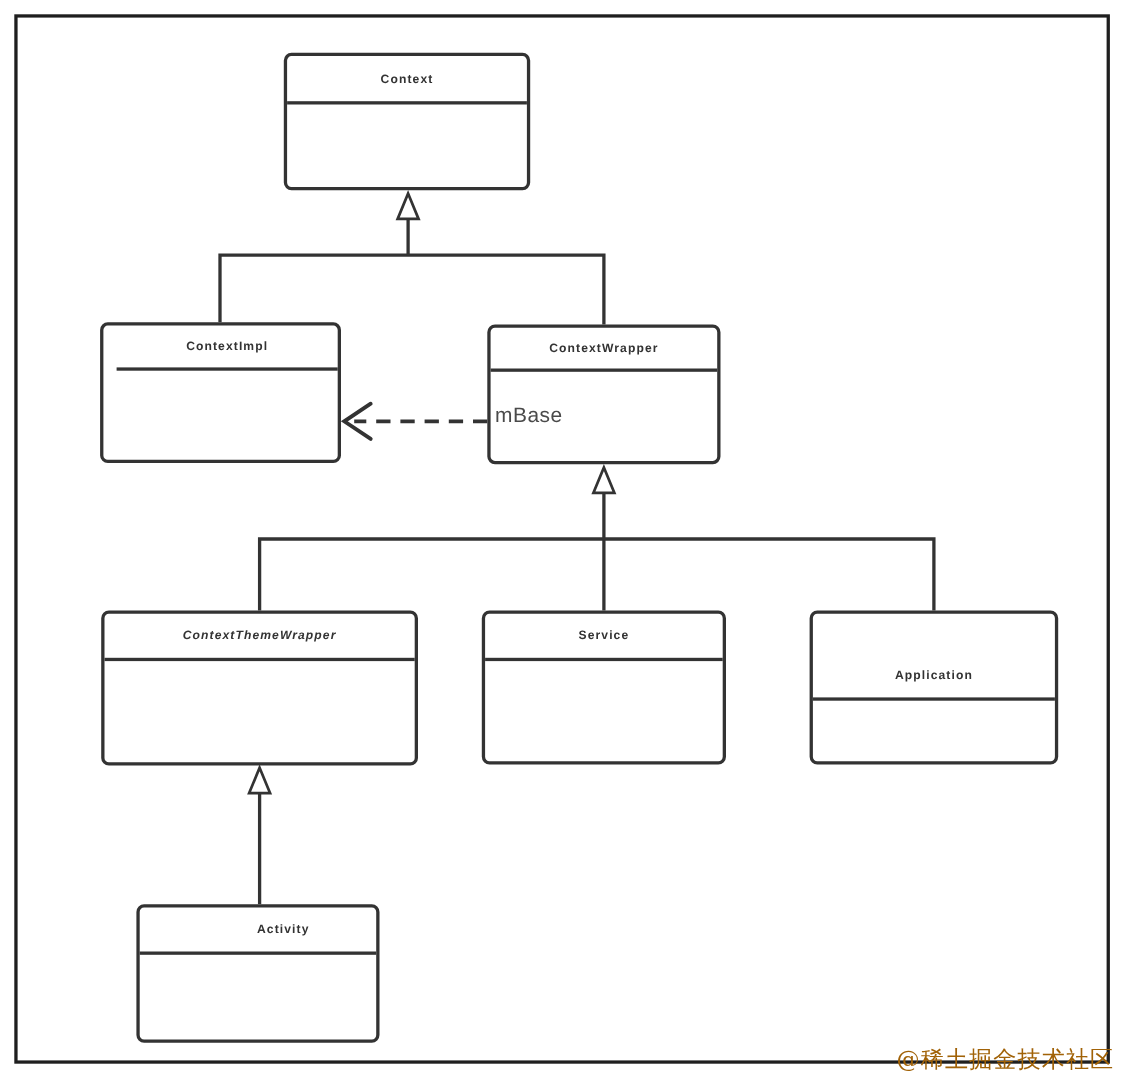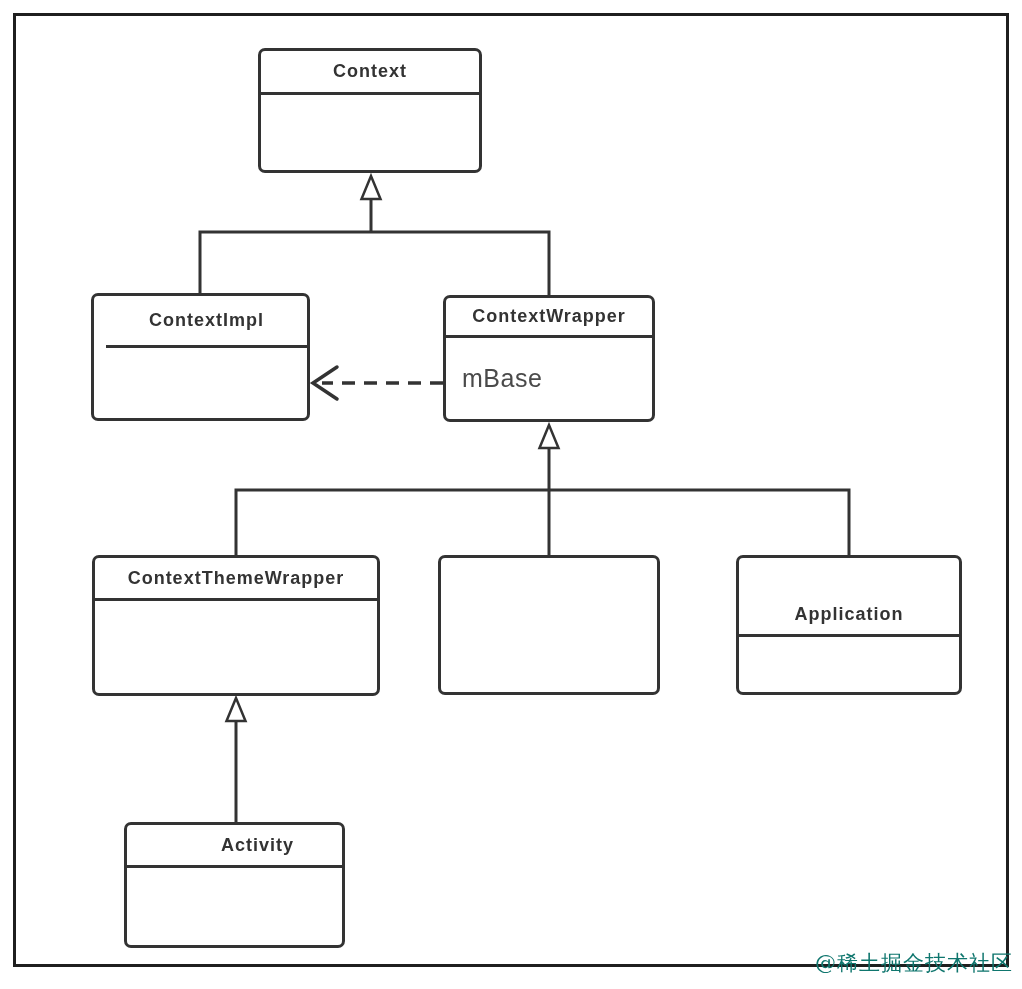--- a/index.html
+++ b/index.html
@@ -39,57 +39,57 @@
     box-sizing: border-box;
     display: flex;
     flex-direction: column;
   }
   .uml-title {
     display: flex;
     align-items: center;
     justify-content: center;
     border-bottom: 3px solid #333333;
     font-weight: bold;
-    font-size: 18px;
+    font-size: 11px;
     letter-spacing: 1px;
     color: #333333;
     flex: 0 0 auto;
     box-sizing: border-box;
   }
   .uml-body {
     flex: 1 1 auto;
     display: flex;
     align-items: center;
-    padding-left: 16px;
-    font-size: 25px;
+    padding-left: 4px;
+    font-size: 19px;
     color: #4a4a4a;
     letter-spacing: 0.5px;
   }
   
   .box-context             { left: 258px; top: 48px;  width: 224px; height: 125px; }
   .box-context .uml-title  { height: 44px; }
   .box-contextimpl            { left: 91px;  top: 293px; width: 219px; height: 128px; }
-  .box-contextimpl .uml-title { height: 52px; margin-left: 12px; }
+  .box-contextimpl .uml-title { height: 41px; margin-left: 12px; }
   .box-contextwrapper            { left: 443px; top: 295px; width: 212px; height: 127px; }
   .box-contextwrapper .uml-title { height: 40px; }
-  .box-contextthemewrapper            { left: 92px;  top: 555px; width: 288px; height: 141px; }
+  .box-contextthemewrapper            { left: 92px;  top: 555px; width: 288px; height: 141px; font-style: italic; }
   .box-contextthemewrapper .uml-title { height: 43px; }
   .box-service            { left: 438px; top: 555px; width: 222px; height: 140px; }
   .box-service .uml-title { height: 43px; }
   .box-application            { left: 736px; top: 555px; width: 226px; height: 140px; }
   .box-application .uml-title { height: 43px; margin-top: 36px; }
   .box-activity            { left: 124px; top: 822px; width: 221px; height: 126px; }
   .box-activity .uml-title { height: 43px; padding-left: 46px; }
 
   .watermark {
     position: absolute;
     right: 9px;
     top: 949px;
     font-size: 21px;
-    color: #0f766e;
+    color: #a16207;
     letter-spacing: 1px;
     font-family: "DejaVu Serif", "Liberation Serif", serif;
     white-space: nowrap;
   }
 </style>
 </head>
 <body>
 
 <div class="canvas">
 
@@ -131,20 +131,21 @@
       <span>mBase</span>
     </div>
   </div>
 
   <div class="uml-box box-contextthemewrapper">
     <div class="uml-title">ContextThemeWrapper</div>
     <div class="uml-body"></div>
   </div>
 
   <div class="uml-box box-service">
+    <div class="uml-title">Service</div>
     <div class="uml-body"></div>
   </div>
 
   <div class="uml-box box-application">
     <div class="uml-title">Application</div>
     <div class="uml-body"></div>
   </div>
 
   <div class="uml-box box-activity">
     <div class="uml-title">Activity</div>

